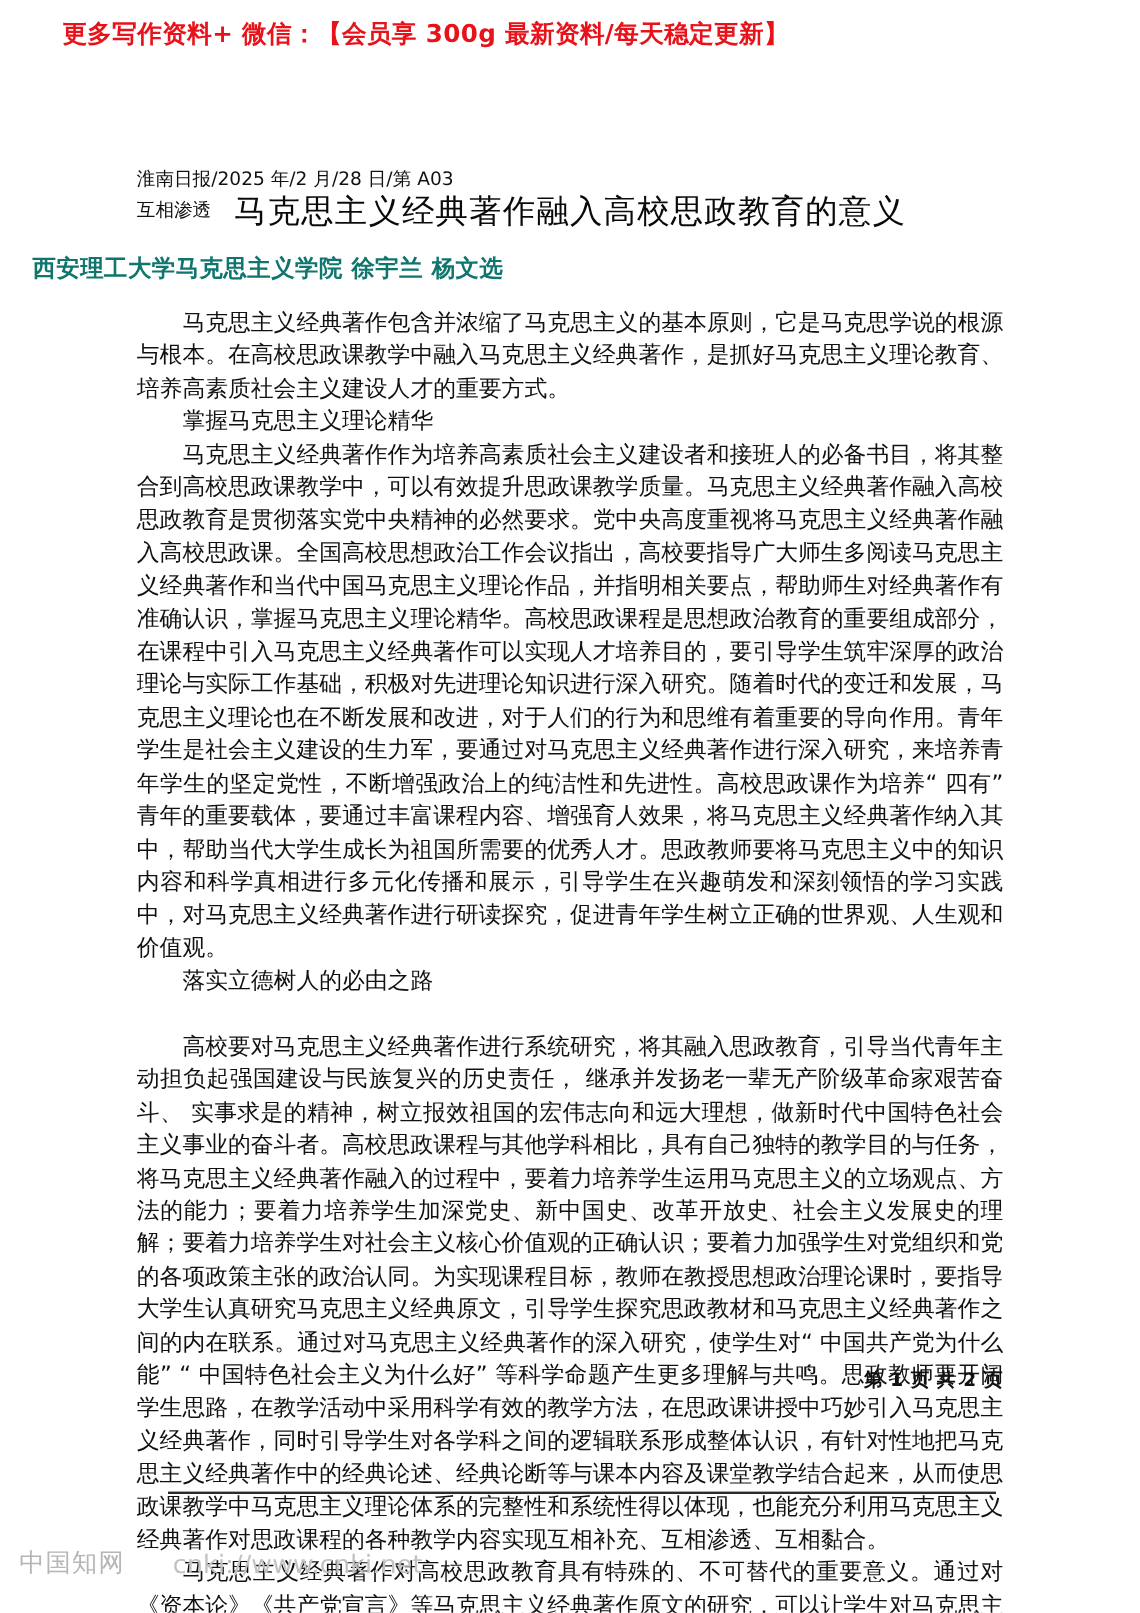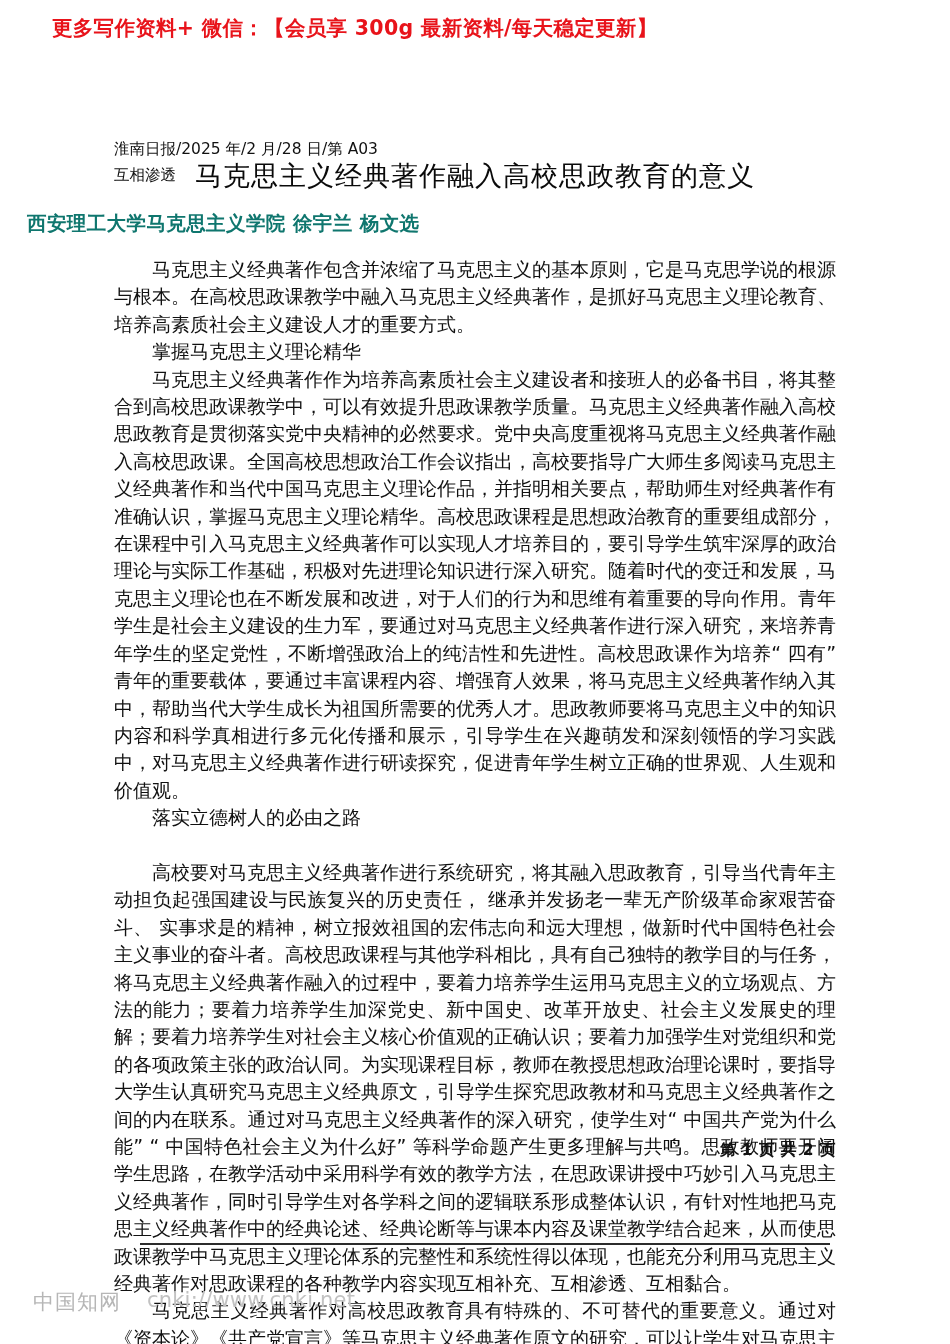--- a/index.html
+++ b/index.html
@@ -114,25 +114,25 @@
     left: 140px;
     top: 1243px;
     width: 690px;
     height: 2px;
     background: #2b2b2b;
   }
 
   
   .cnki-watermark {
     position: absolute;
-    left: 33px;
+    left: 16px;
     top: 1288px;
     display: flex;
-    align-items: flex-start;
-    gap: 26px;
+    align-items: flex-end;
+    gap: 40px;
     white-space: nowrap;
   }
   .cnki-logo-text {
     font-size: 21px;
     color: #b6b6b6;
     letter-spacing: 1px;
   }
   .cnki-url {
     font-size: 21px;
     color: #c2c2c2;

